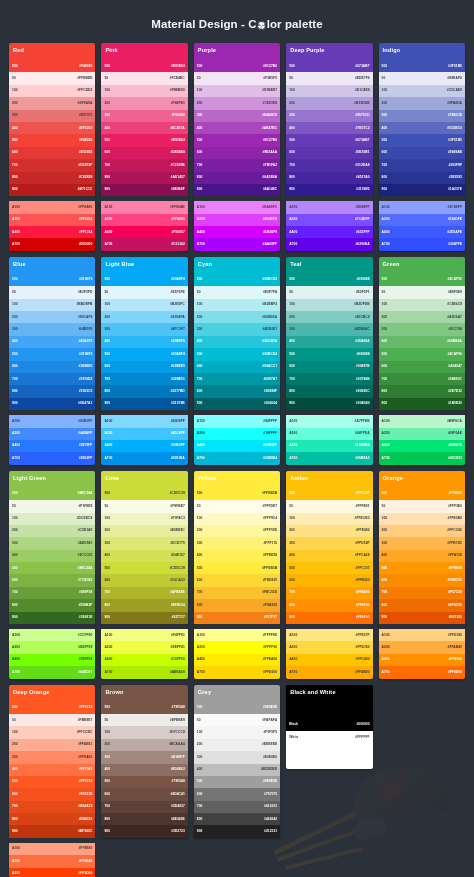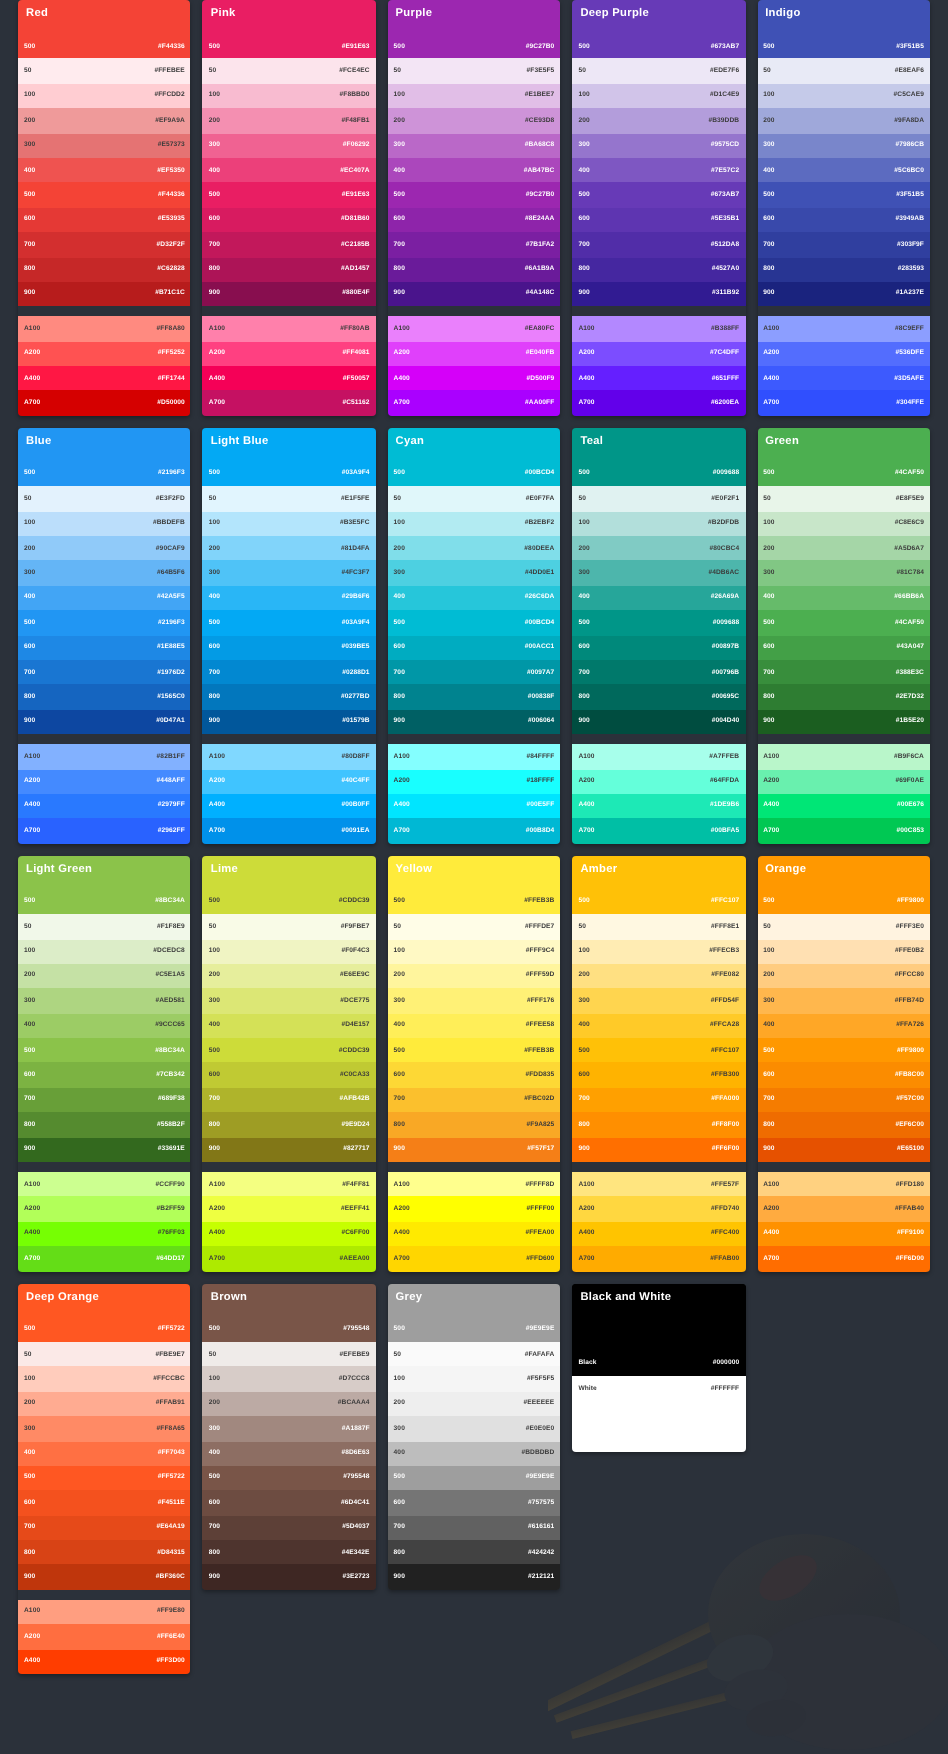--- a/index.html
+++ b/index.html
@@ -124,20 +124,25 @@
     <ellipse cx="150" cy="108" rx="52" ry="34" fill="#2f3239"></ellipse>
     <ellipse cx="96" cy="96" rx="17" ry="11" transform="rotate(-18 96 96)" fill="#363a40"></ellipse>
     <ellipse cx="104" cy="112" rx="16" ry="10" transform="rotate(-12 104 112)" fill="#31343b"></ellipse>
     <ellipse cx="114" cy="126" rx="15" ry="9" transform="rotate(-8 114 126)" fill="#2e3138"></ellipse>
     <ellipse cx="120" cy="56" rx="16" ry="9" transform="rotate(-32 120 56)" fill="#4a3230" opacity=".7"></ellipse>
   </g>
 </svg>
 
 <div class="page">
 
+  <div class="title">
+    <span class="seg">Material Design - C</span>
+    <span class="wheel-icon"></span>
+    <span class="seg">lor palette</span>
+  </div>
 
   <div class="grid" id="grid">
       <div class="card">
         <div class="card-head" style="background: rgb(244, 67, 54); color: rgb(255, 255, 255);">Red</div>
         <div class="shade" style="background: rgb(244, 67, 54); color: rgb(255, 255, 255);">
           <span class="lbl">500</span>
           <span class="hex">#F44336</span>
         </div>
         <div class="shade" style="background: rgb(255, 235, 238); color: rgb(59, 59, 59);">
           <span class="lbl">50</span>

